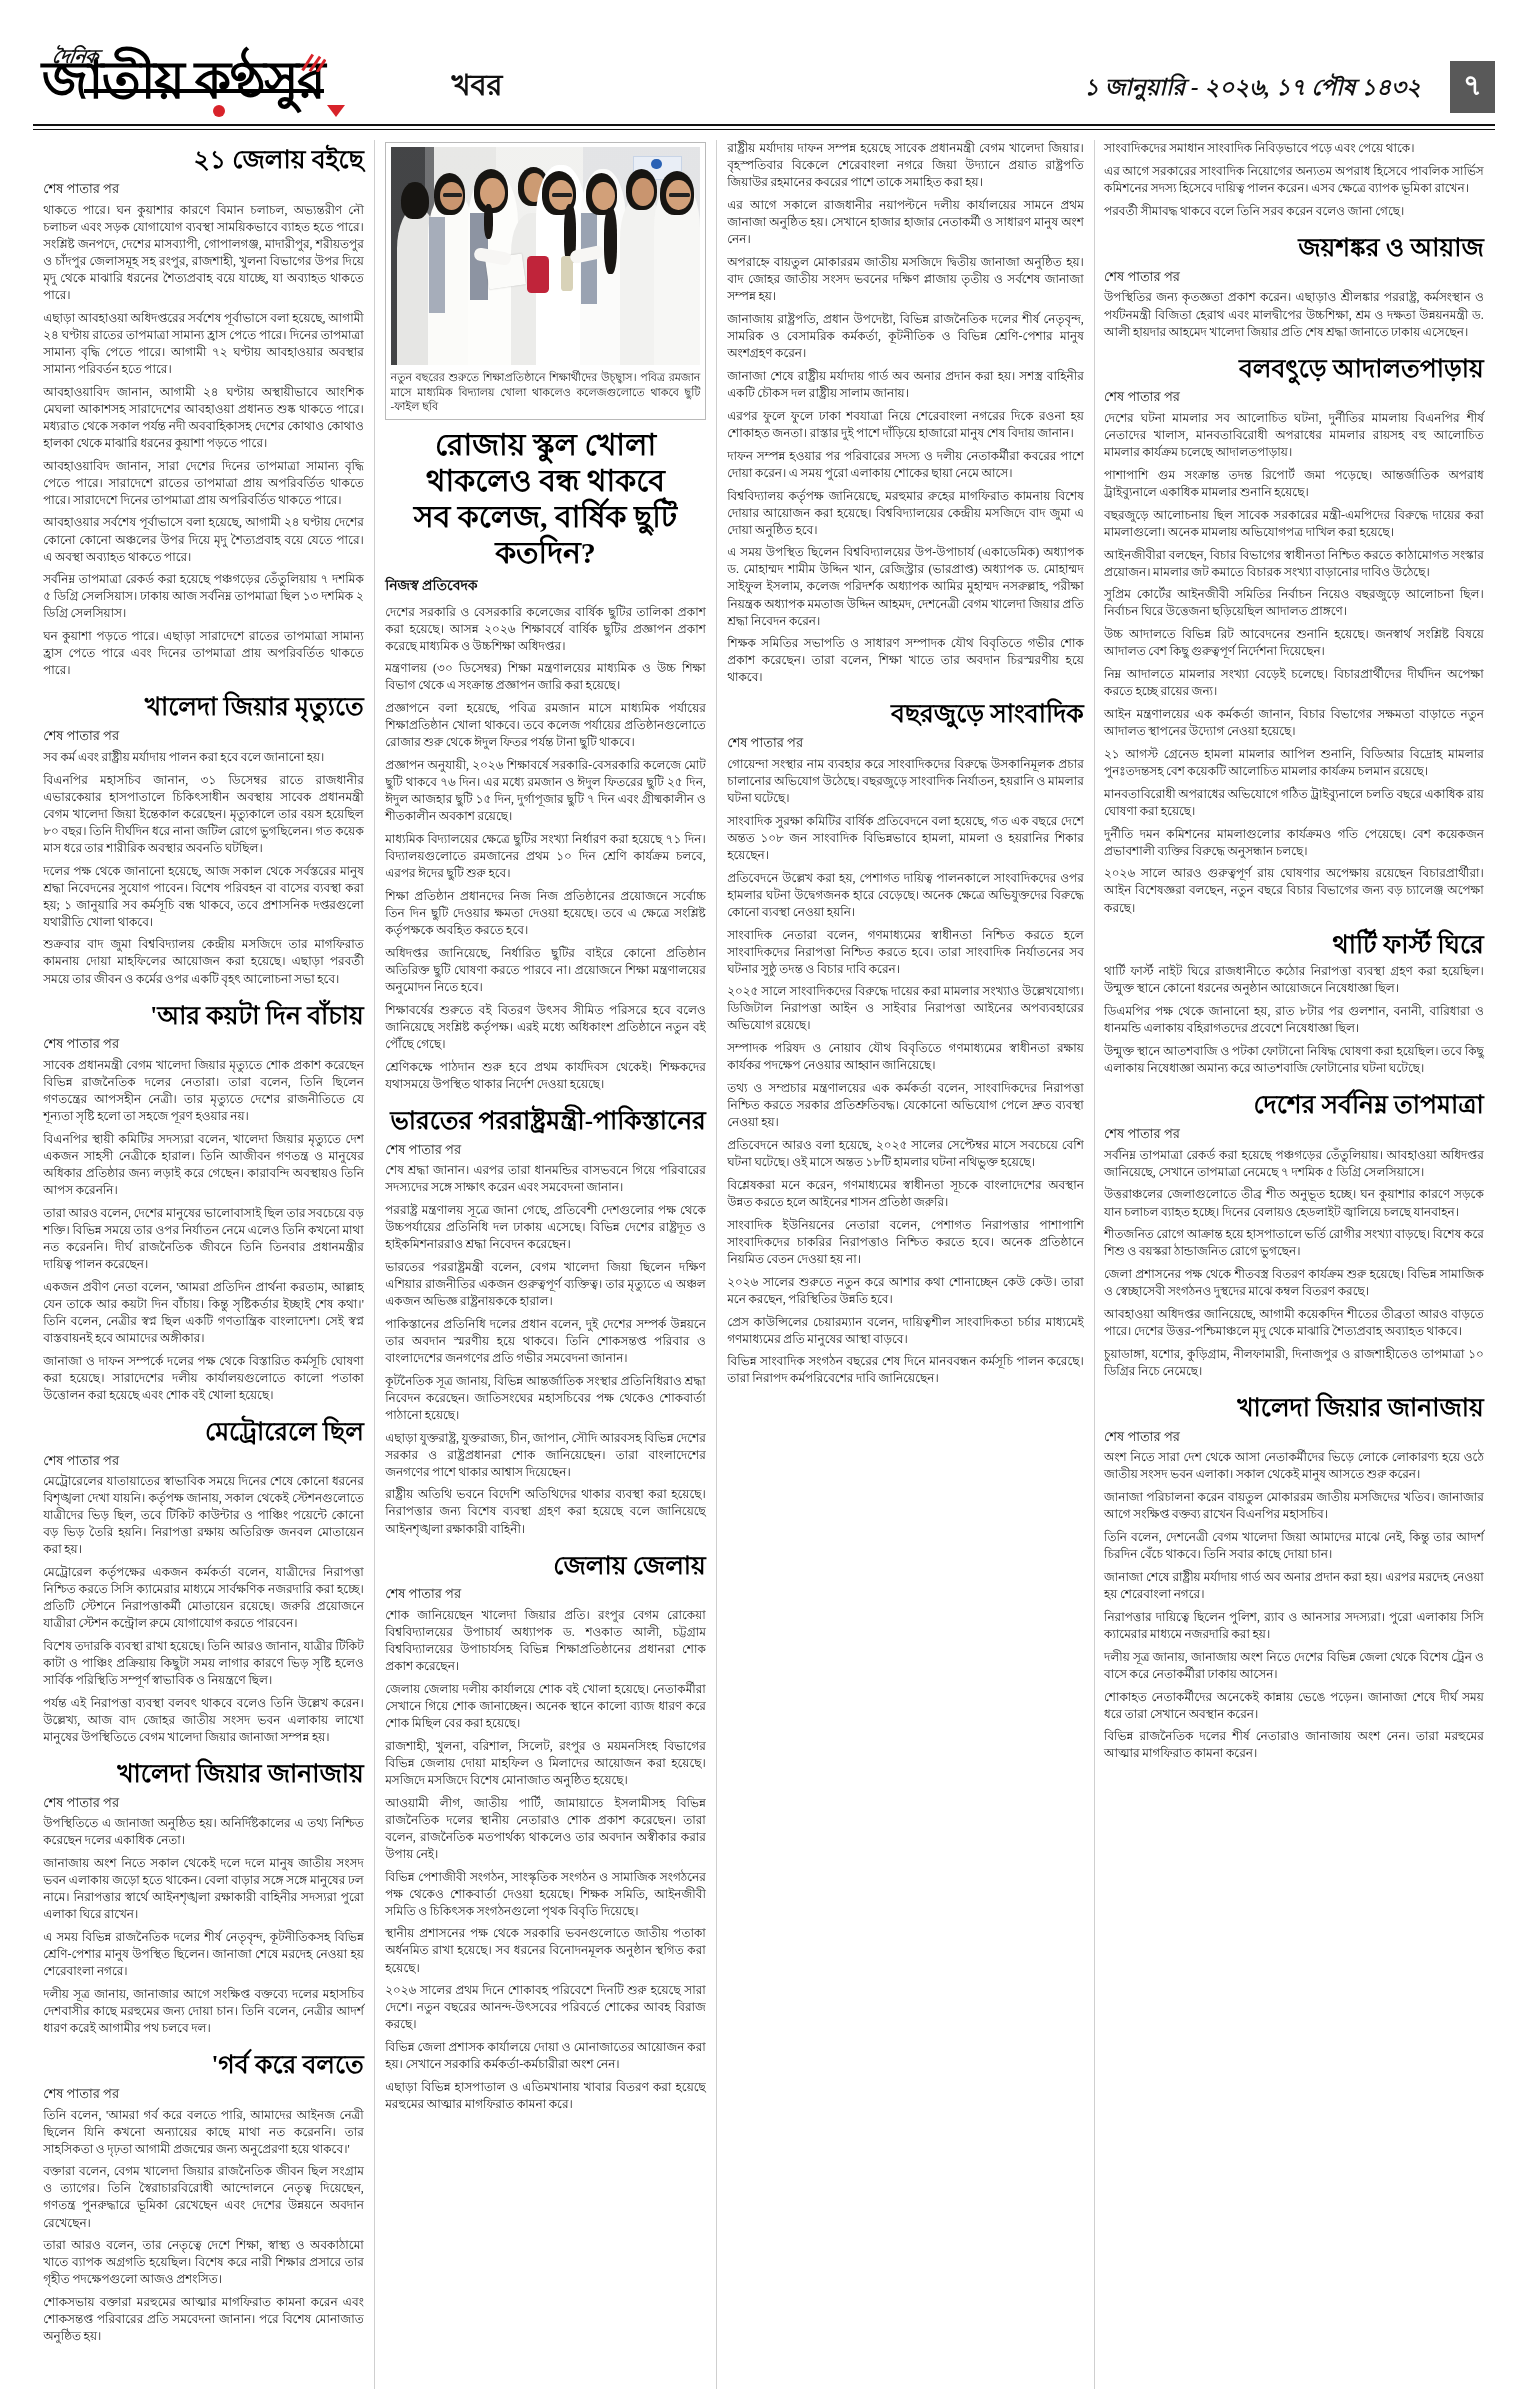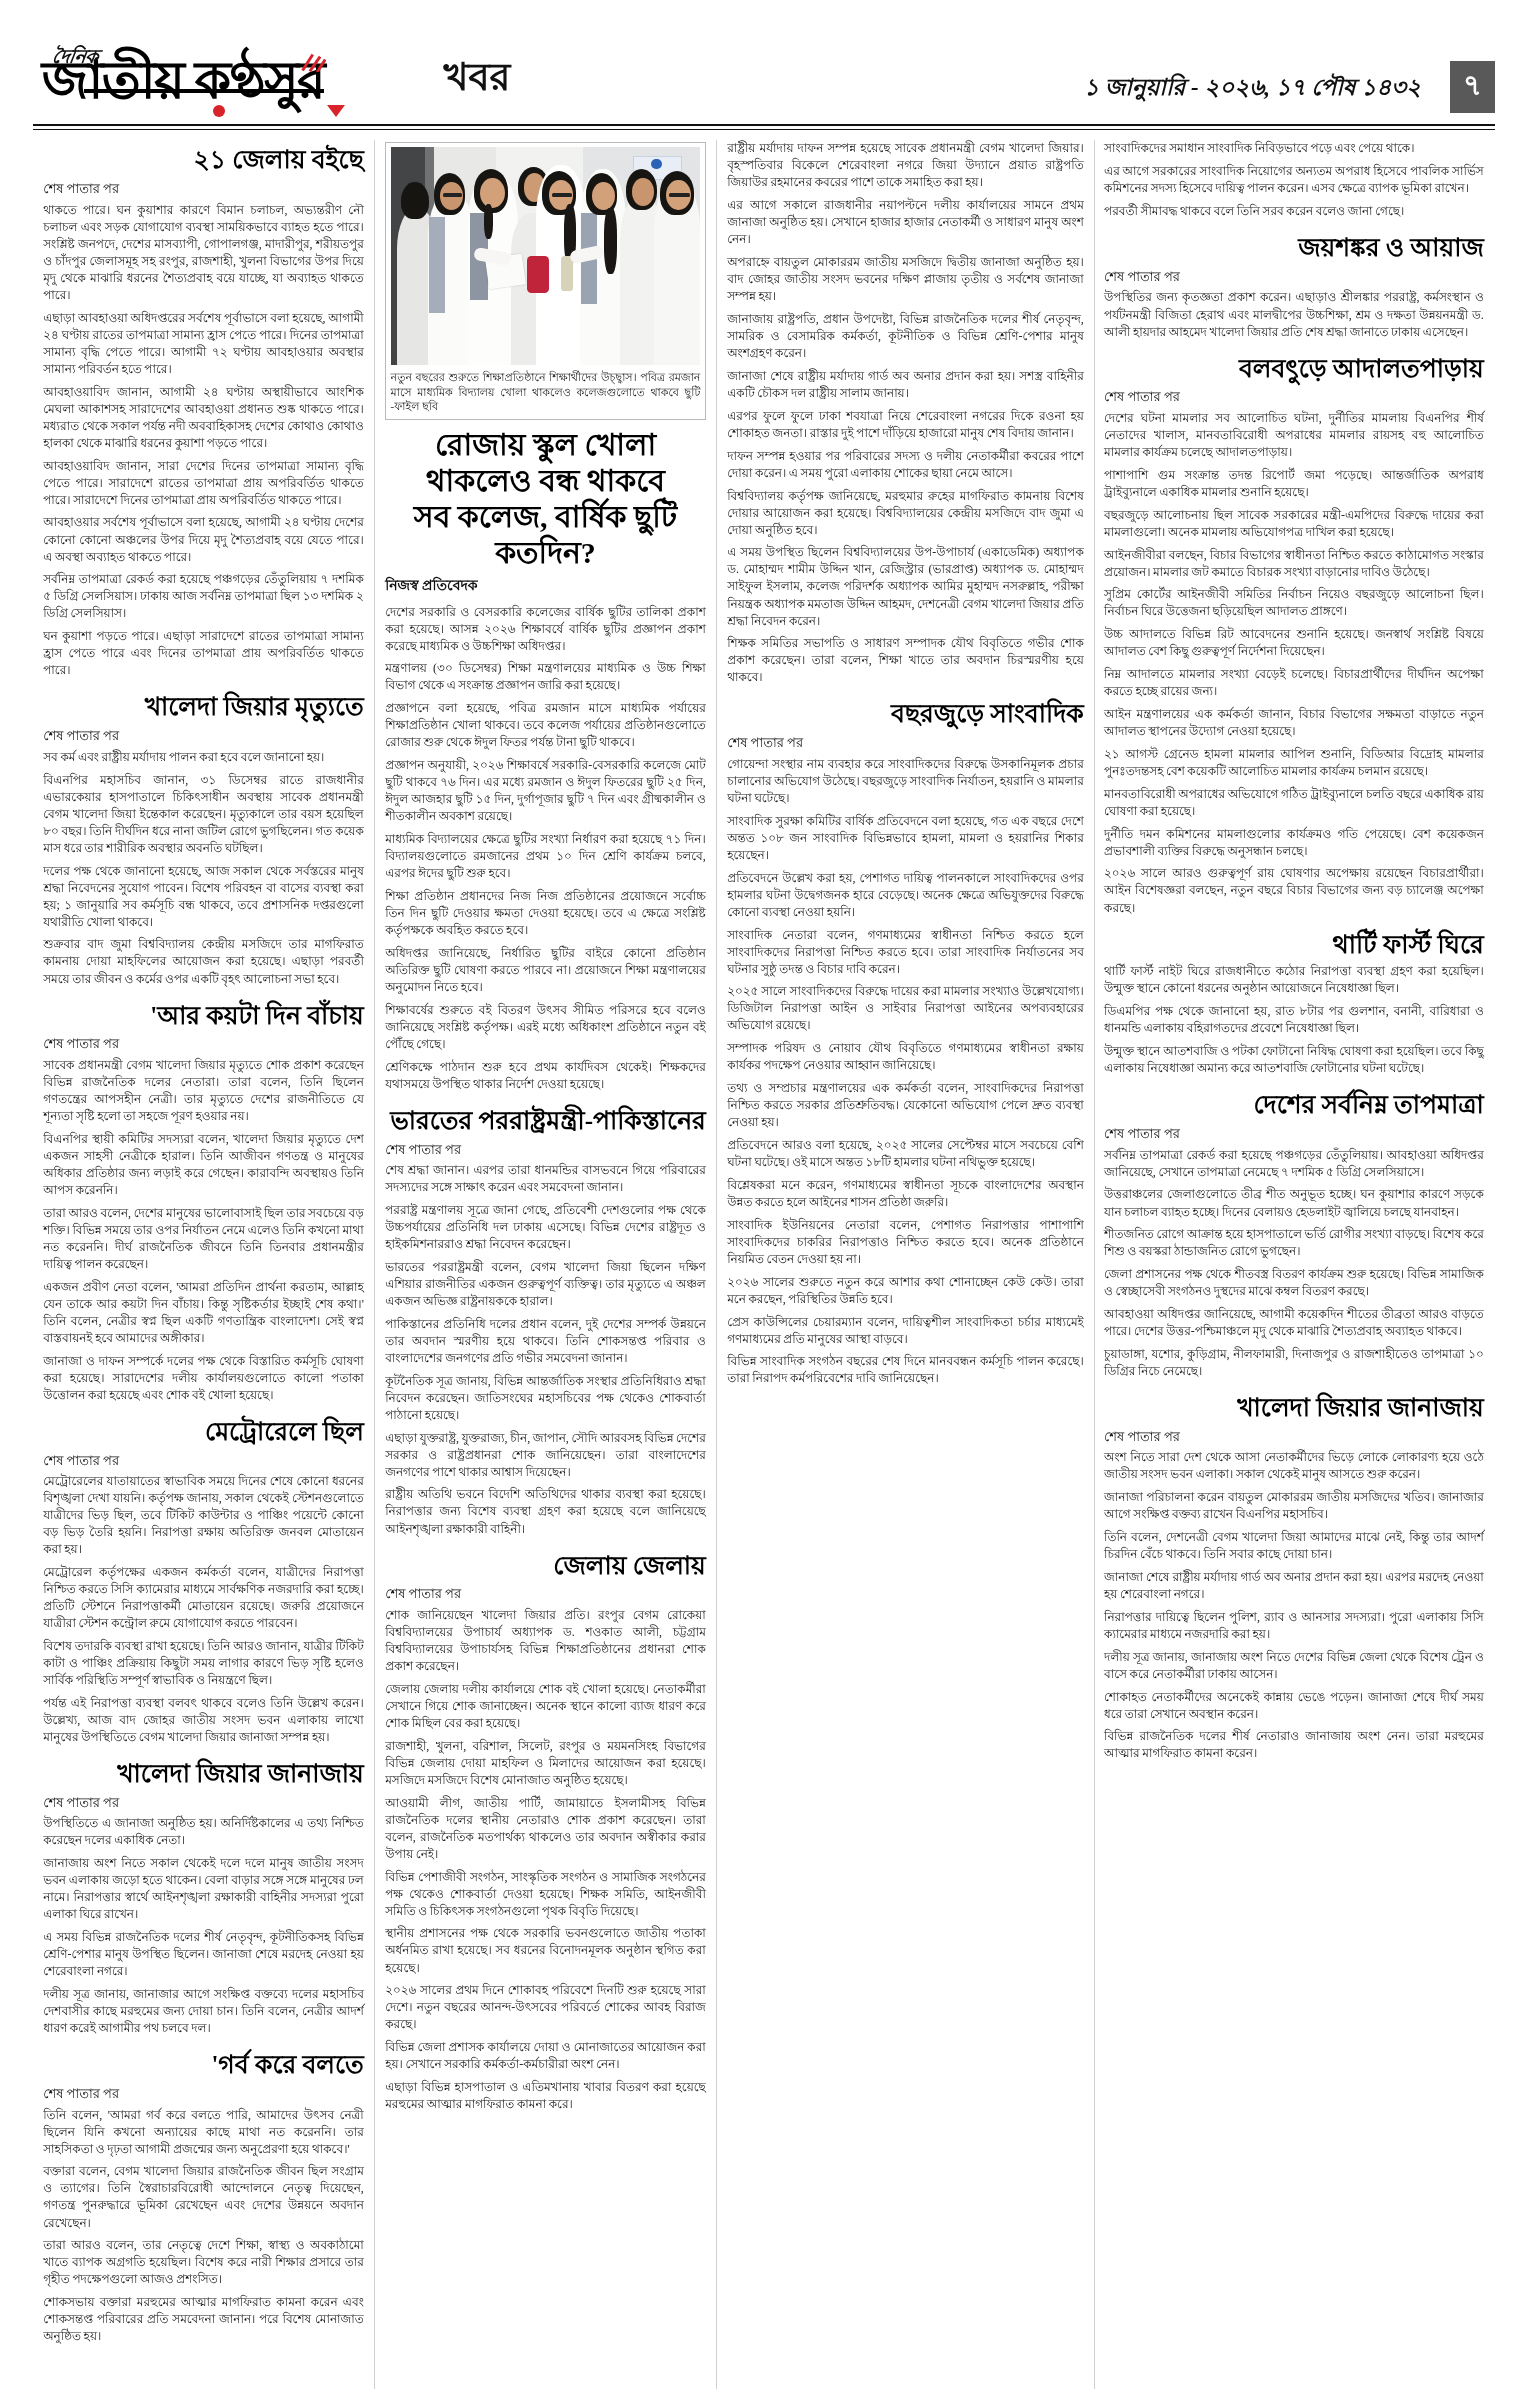--- a/index.html
+++ b/index.html
@@ -76,21 +76,21 @@
     width:0;height:0;
     border-left:9.5px solid transparent;
     border-right:9.5px solid transparent;
     border-top:12.4px solid #d8232a;
   }
   .mast-section{
     flex:0 0 262px;
     text-align:center;
     font-family:Liberation Mono, monospace;
     font-weight:bold;
-    font-size:38px;
+    font-size:29px;
     padding-bottom:5.8px;
     color:#111;
   }
   .mast-spacer{flex:1 1 auto;}
   .mast-date{
     font-family:"Liberation Serif",serif;
     font-weight:bold;
     font-style:italic;
     font-size:23px;
     padding-bottom:8.7px;
@@ -291,21 +291,21 @@
         <p class="body">বিশেষ তদারকি ব্যবস্থা রাখা হয়েছে। তিনি আরও জানান, যাত্রীর টিকিট কাটা ও পাঞ্চিং প্রক্রিয়ায় কিছুটা সময় লাগার কারণে ভিড় সৃষ্টি হলেও সার্বিক পরিস্থিতি সম্পূর্ণ স্বাভাবিক ও নিয়ন্ত্রণে ছিল।</p>
         <p class="body">পর্যন্ত এই নিরাপত্তা ব্যবস্থা বলবৎ থাকবে বলেও তিনি উল্লেখ করেন। উল্লেখ্য, আজ বাদ জোহর জাতীয় সংসদ ভবন এলাকায় লাখো মানুষের উপস্থিতিতে বেগম খালেদা জিয়ার জানাজা সম্পন্ন হয়।</p>
         <h2 class="hl">খালেদা জিয়ার জানাজায়</h2>
         <div class="kicker">শেষ পাতার পর</div>
         <p class="body">উপস্থিতিতে এ জানাজা অনুষ্ঠিত হয়। অনির্দিষ্টকালের এ তথ্য নিশ্চিত করেছেন দলের একাধিক নেতা।</p>
         <p class="body">জানাজায় অংশ নিতে সকাল থেকেই দলে দলে মানুষ জাতীয় সংসদ ভবন এলাকায় জড়ো হতে থাকেন। বেলা বাড়ার সঙ্গে সঙ্গে মানুষের ঢল নামে। নিরাপত্তার স্বার্থে আইনশৃঙ্খলা রক্ষাকারী বাহিনীর সদস্যরা পুরো এলাকা ঘিরে রাখেন।</p>
         <p class="body">এ সময় বিভিন্ন রাজনৈতিক দলের শীর্ষ নেতৃবৃন্দ, কূটনীতিকসহ বিভিন্ন শ্রেণি-পেশার মানুষ উপস্থিত ছিলেন। জানাজা শেষে মরদেহ নেওয়া হয় শেরেবাংলা নগরে।</p>
         <p class="body">দলীয় সূত্র জানায়, জানাজার আগে সংক্ষিপ্ত বক্তব্যে দলের মহাসচিব দেশবাসীর কাছে মরহুমের জন্য দোয়া চান। তিনি বলেন, নেত্রীর আদর্শ ধারণ করেই আগামীর পথ চলবে দল।</p>
         <h2 class="hl">'গর্ব করে বলতে</h2>
         <div class="kicker">শেষ পাতার পর</div>
-        <p class="body">তিনি বলেন, 'আমরা গর্ব করে বলতে পারি, আমাদের উৎসব নেত্রী ছিলেন যিনি কখনো অন্যায়ের কাছে মাথা নত করেননি। তার সাহসিকতা ও দৃঢ়তা আগামী প্রজন্মের জন্য অনুপ্রেরণা হয়ে থাকবে।'</p>
+        <p class="body">তিনি বলেন, 'আমরা গর্ব করে বলতে পারি, আমাদের আইনজ নেত্রী ছিলেন যিনি কখনো অন্যায়ের কাছে মাথা নত করেননি। তার সাহসিকতা ও দৃঢ়তা আগামী প্রজন্মের জন্য অনুপ্রেরণা হয়ে থাকবে।'</p>
         <p class="body">বক্তারা বলেন, বেগম খালেদা জিয়ার রাজনৈতিক জীবন ছিল সংগ্রাম ও ত্যাগের। তিনি স্বৈরাচারবিরোধী আন্দোলনে নেতৃত্ব দিয়েছেন, গণতন্ত্র পুনরুদ্ধারে ভূমিকা রেখেছেন এবং দেশের উন্নয়নে অবদান রেখেছেন।</p>
         <p class="body">তারা আরও বলেন, তার নেতৃত্বে দেশে শিক্ষা, স্বাস্থ্য ও অবকাঠামো খাতে ব্যাপক অগ্রগতি হয়েছিল। বিশেষ করে নারী শিক্ষার প্রসারে তার গৃহীত পদক্ষেপগুলো আজও প্রশংসিত।</p>
         <p class="body">শোকসভায় বক্তারা মরহুমের আত্মার মাগফিরাত কামনা করেন এবং শোকসন্তপ্ত পরিবারের প্রতি সমবেদনা জানান। পরে বিশেষ মোনাজাত অনুষ্ঠিত হয়।</p>
       </div>
 
     <div class="col c2">
 
       <div class="photo-box">
         <div class="photo">
           <div class="ph-wall"></div>

